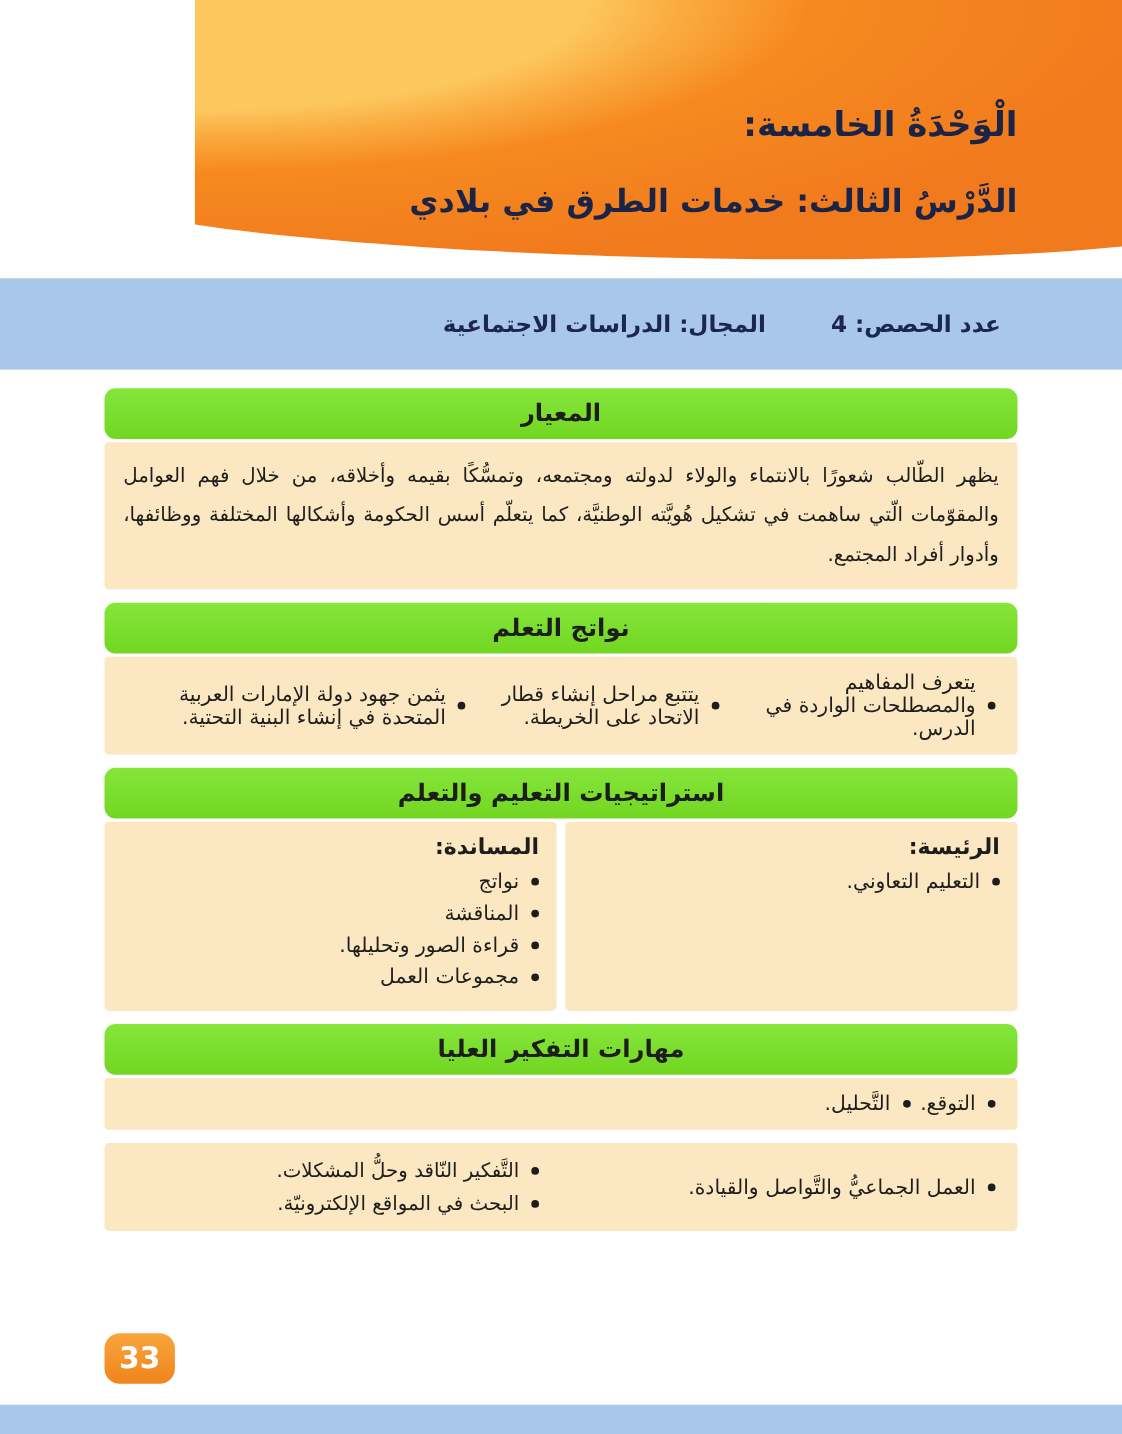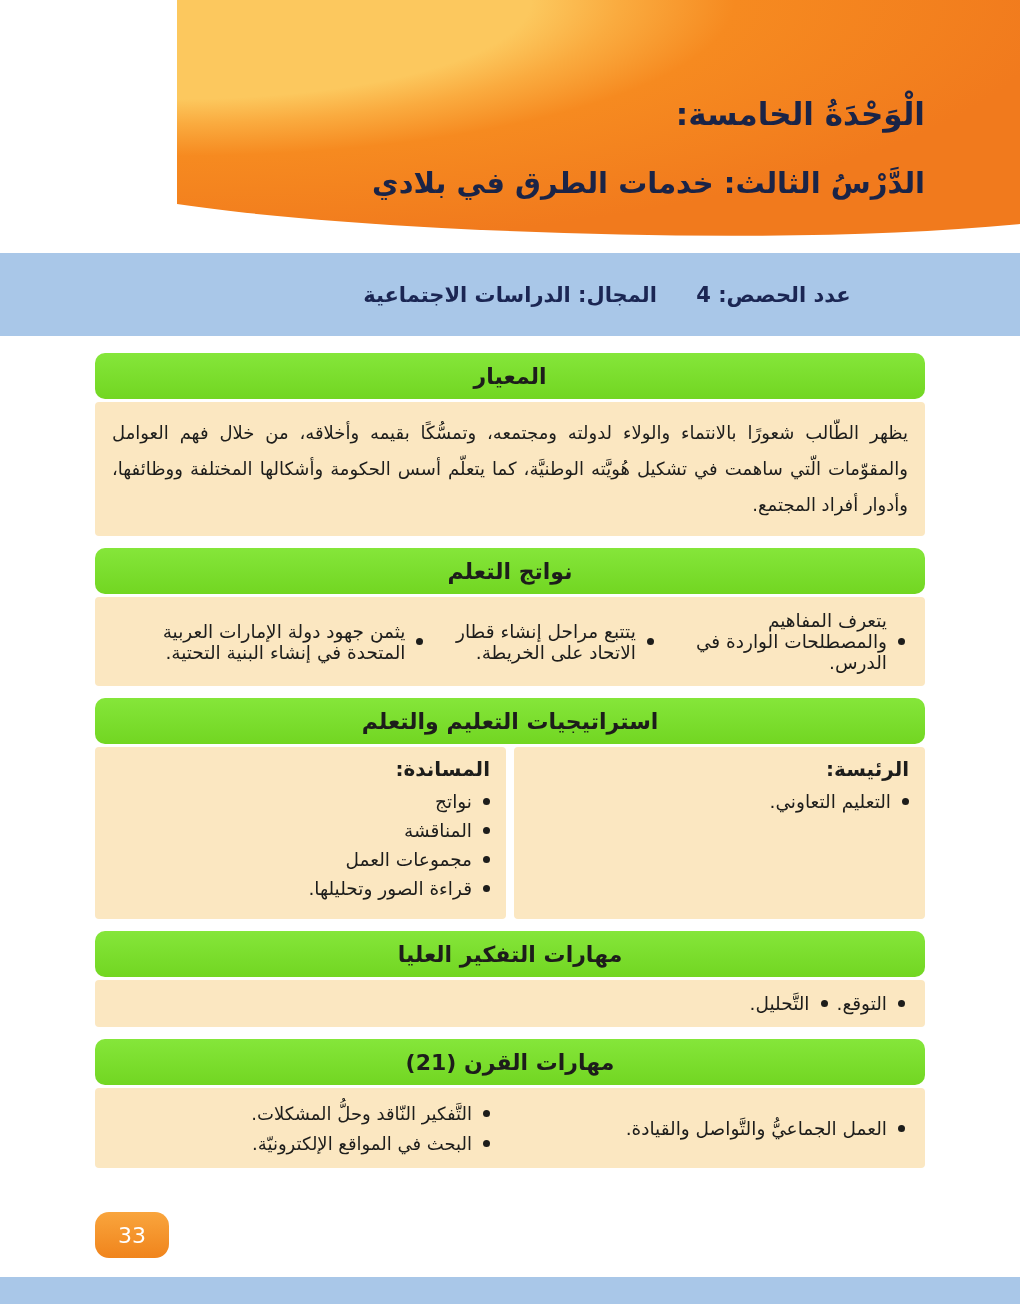--- a/index.html
+++ b/index.html
@@ -25,22 +25,22 @@
     position:absolute; top:166px; right:95px;
     font-size:29px; font-weight:bold; color:#1A2447;
   }
 
   
   .info-bar {
     margin-top:15px; height:83px; background:#A9C7E8;
     display:grid; grid-template-columns:1fr 1.15fr 1fr; align-items:center;
     font-weight:bold; font-size:21px; color:#1B2653;
   }
-  .info-periods { text-align:left; padding-right:51px; }
-  .info-subject { text-align:center; }
+  .info-periods { text-align:center; padding-right:51px; }
+  .info-subject { text-align:right; }
   .info-axis    { text-align:left; padding-left:118px; }
 
   
   .content { margin:0 95px; }
   .section { margin-top:12px; }
   .section.first { margin-top:17px; }
   .sec-header {
     height:46px; border-radius:10px;
     background:linear-gradient(#85E63A, #72D622);
     display:flex; align-items:center; justify-content:center;
@@ -73,24 +73,24 @@
   .century-box {
     margin-top:3px; background:#FBE7C1; border-radius:4px;
     min-height:80px; display:flex;
   }
   .century-right { flex:1; display:flex; align-items:center; padding:10px 20px; font-size:18.5px; }
   .century-left  { flex:1; display:flex; flex-direction:column; justify-content:center; gap:9px; padding:10px 12px; font-size:18px; }
 
   
   .page-badge {
     position:absolute; left:95px; top:1212px;
-    width:74px; height:46px; border-radius:14px;
+    width:64px; height:46px; border-radius:14px;
     background:linear-gradient(#F9A53D, #F0841C);
     display:flex; align-items:center; justify-content:center;
-    color:#ffffff; font-size:22px; font-weight:normal;
+    color:#ffffff; font-size:27px; font-weight:bold;
   }
 
   
   .bottom-bar {
     position:absolute; left:0; right:0; bottom:0;
     height:27px; background:#A9C7E8;
   }
 </style>
 </head>
 <body>
@@ -156,46 +156,45 @@
         <div class="b-row">
           <span class="dot"></span>
           <span>نواتج</span>
         </div>
         <div class="b-row">
           <span class="dot"></span>
           <span>المناقشة</span>
         </div>
         <div class="b-row">
           <span class="dot"></span>
+          <span>قراءة الصور وتحليلها.</span>
+        </div>
+        <div class="b-row">
+          <span class="dot"></span>
           <span>مجموعات العمل</span>
-        </div>
-        <div class="b-row">
-          <span class="dot"></span>
-          <span>قراءة الصور وتحليلها.</span>
         </div>
       </div>
     </div>
   </section>
 
   <section class="section">
     <div class="sec-header">مهارات التفكير العليا</div>
     <div class="sec-box bullets">
       <div class="b-row">
         <span class="dot"></span>
         <span>التوقع.</span>
       </div>
       <div class="b-row">
         <span class="dot"></span>
         <span>التَّحليل.</span>
       </div>
     </div>
   </section>
 
   <section class="section">
-    <div class="sec-header">مهارات القرن (21)</div>
     <div class="century-box">
       <div class="century-right">
         <div class="b-row">
           <span class="dot"></span>
           <span>العمل الجماعيُّ والتَّواصل والقيادة.</span>
         </div>
       </div>
       <div class="century-left">
         <div class="b-row">
           <span class="dot"></span>

